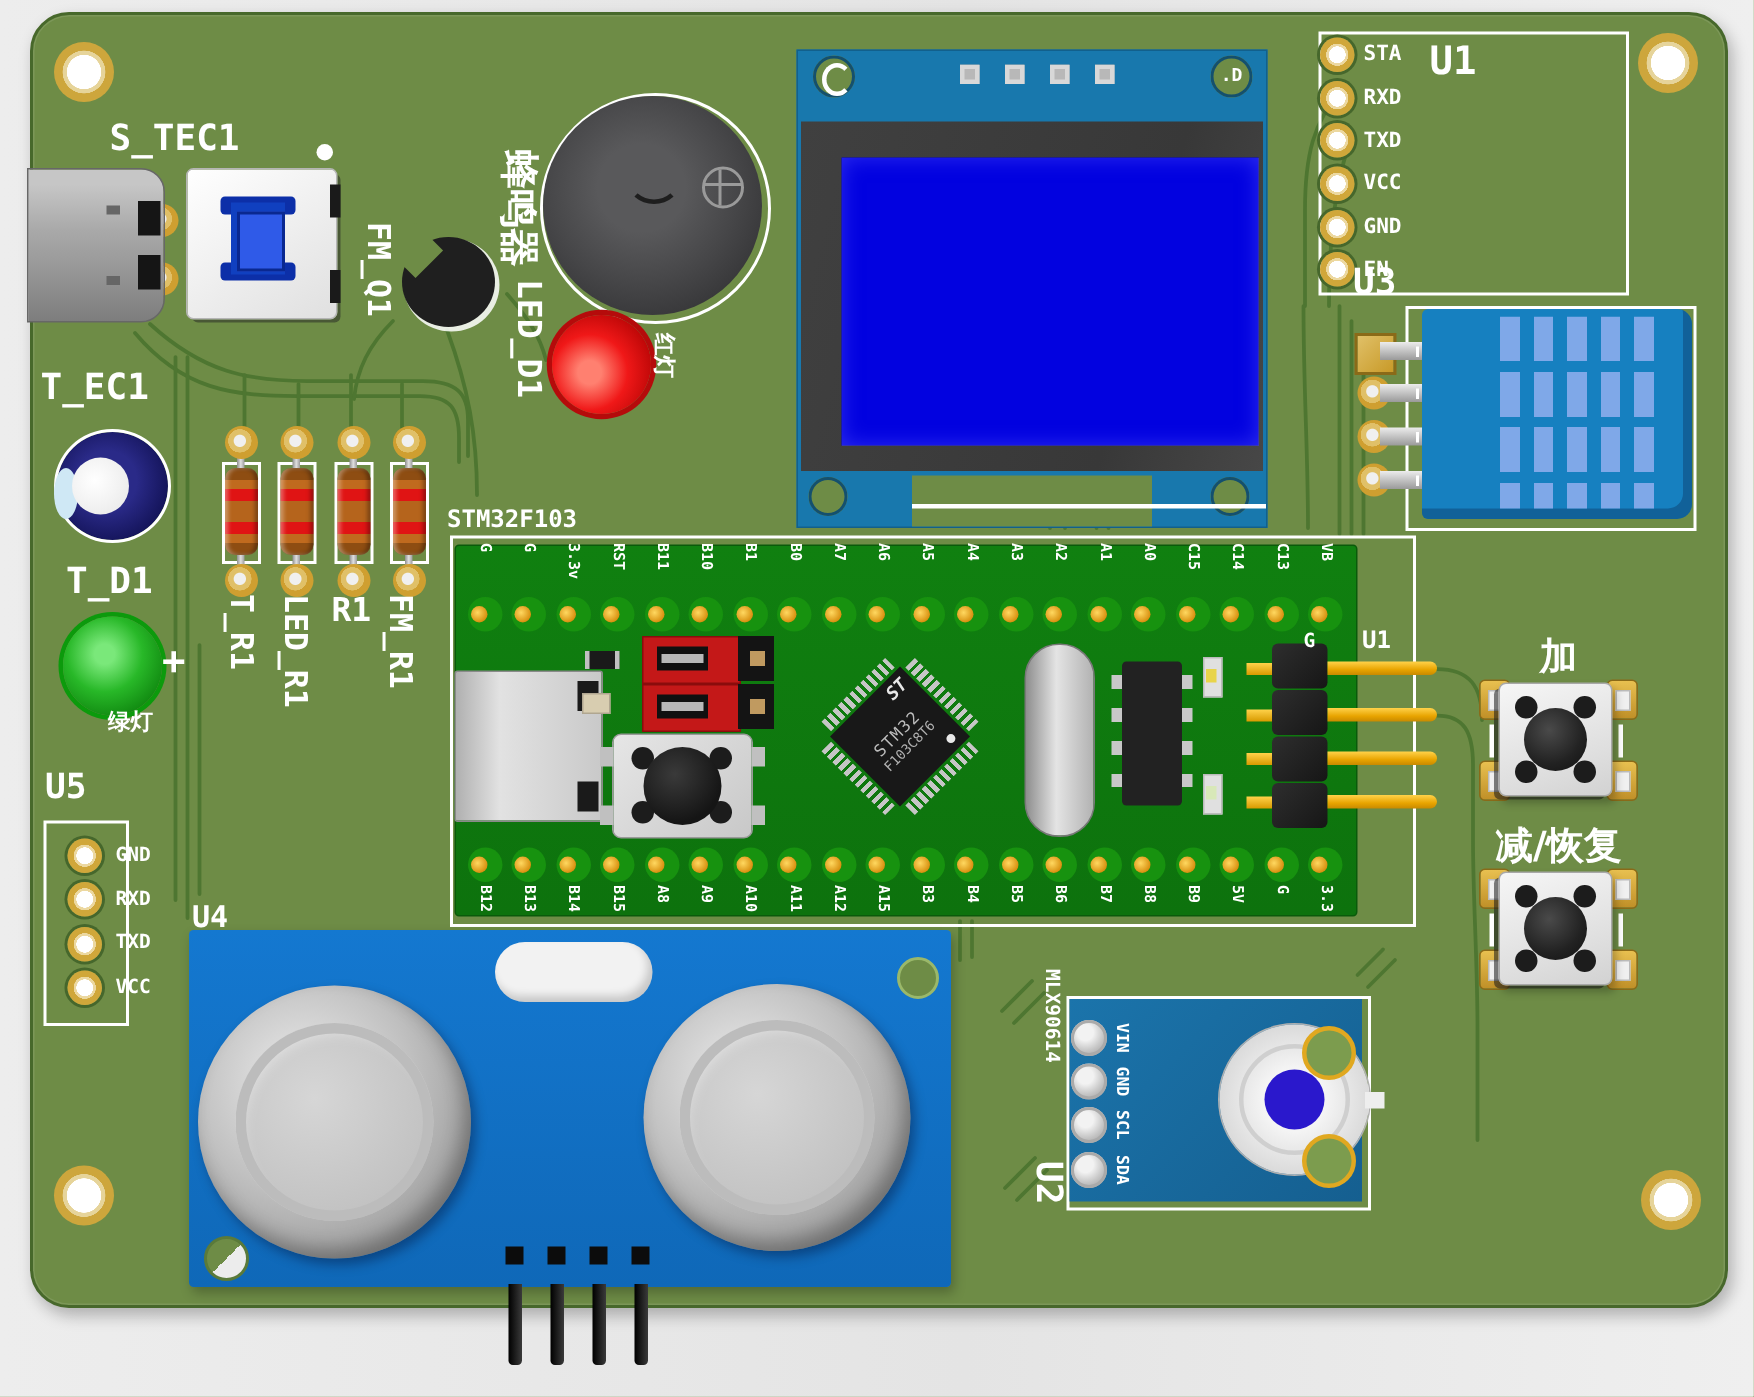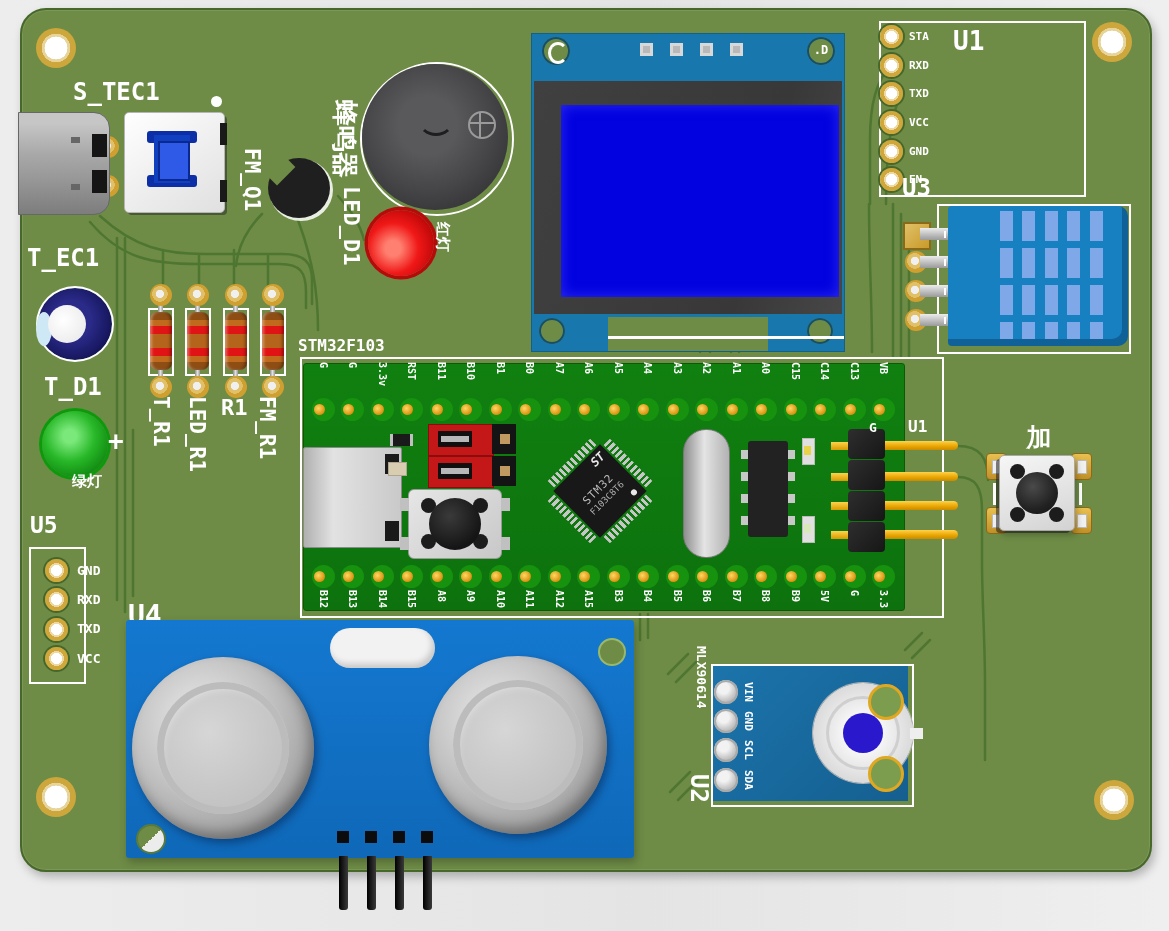--- a/index.html
+++ b/index.html
@@ -19,21 +19,21 @@
   .pill{left:303px;top:363px;width:600px;height:246px;background:linear-gradient(180deg,#108010,#0d720d);border:1px solid #0a5a0a;border-radius:3px;}
   .pin-row{display:flex;justify-content:space-between;width:583px;}
   .pin-cell{width:22px;display:flex;flex-direction:column;align-items:center;flex:none;}
   .pin-lbl{height:36px;font-size:10px;color:#fff;font-weight:bold;overflow:visible;}
   .pill-pad{width:23px;height:23px;border-radius:50%;background:#17920f;position:relative;flex:none;}
   .pill-pad::after{content:"";position:absolute;left:2px;top:6px;width:11px;height:11px;border-radius:50%;background:radial-gradient(circle at 40% 40%,#ffd860,#d89010 70%,#8a5a08);}
   .qfp{left:567px;top:458px;width:66px;height:66px;background:#181818;transform:rotate(-45deg);}
   .qfp .pins-h{position:absolute;left:3px;right:3px;height:9px;background:repeating-linear-gradient(90deg,#c6c6c6 0 3px,rgba(0,0,0,0) 3px 5.2px);}
   .qfp .pins-v{position:absolute;top:3px;bottom:3px;width:9px;background:repeating-linear-gradient(180deg,#c6c6c6 0 3px,rgba(0,0,0,0) 3px 5.2px);}
   .u1row{display:flex;align-items:center;gap:6px;height:28.7px;}
-  .u1lbl{font-size:11px;color:#fff;font-weight:bold;}
+  .u1lbl{font-size:14px;color:#fff;font-weight:bold;}
   .u2row{display:flex;align-items:center;gap:4px;height:29.3px;}
   .u2pin{width:24px;height:24px;border-radius:50%;flex:none;background:radial-gradient(circle at 40% 35%,#f2f2f2 0 25%,#c8c8c8 55%,#8e8e8e 100%);box-shadow:inset 0 0 0 2px #aaa;}
   .resistor{position:relative;width:26px;height:114px;flex:none;}
   .r-outline{position:absolute;left:0;top:24px;width:22px;height:64px;border:2px solid #fff;}
   .r-lead{position:absolute;left:10px;top:8px;width:5px;height:98px;background:linear-gradient(90deg,#8e8e8e,#e0e0e0,#9a9a9a);}
   .r-body{position:absolute;left:2px;top:28px;width:22px;height:58px;border-radius:7px;background:linear-gradient(180deg,#8e4d12 0 8px,#c06a1e 8px 14px,#e01414 14px 22px,#b5641c 22px 36px,#e01414 36px 44px,#c06a1e 44px 50px,#8e4d12 50px 58px);box-shadow:inset 2px 0 3px rgba(255,255,255,.35), inset -2px 0 3px rgba(0,0,0,.35);}
   .r-pt{position:absolute;left:2px;top:0;}
   .r-pb{position:absolute;left:2px;top:92px;}
   .tact-col{left:978px;top:421px;width:122px;display:flex;flex-direction:column;gap:14px;}
   .tact-group{position:relative;width:122px;height:112px;}
@@ -559,21 +559,21 @@
         <span class="pth"></span>
         <span class="silk" style="font-size:13px;">TXD</span>
       </div>
 
       <div style="display:flex;align-items:center;gap:9px;height:29.3px;">
         <span class="pth"></span>
         <span class="silk" style="font-size:13px;">VCC</span>
       </div>
     </div>
 
-  <div class="abs silk" style="left:128px;top:601px;font-size:28px;">U4</div>
+  <div class="abs silk" style="left:128px;top:601px;font-size:20px;">U4</div>
   <div class="abs" style="left:126px;top:620px;width:508px;height:238px;background:linear-gradient(180deg,#1478d0,#0f68b8);border-radius:3px;box-shadow:2px 4px 8px rgba(0,0,0,.25);">
     <span style="position:absolute;left:204px;top:8px;width:105px;height:40px;background:#f2f2f2;border-radius:20px;box-shadow:inset -3px -4px 6px rgba(0,0,0,.18);"></span>
     <span style="position:absolute;left:472px;top:18px;width:24px;height:24px;border-radius:50%;background:#6e8c46;border:2px solid #9ab86a;"></span>
     <span style="position:absolute;left:10px;top:204px;width:26px;height:26px;border-radius:50%;background:linear-gradient(135deg,#6e8c46 0 50%,#ececec 50%);border:2px solid #5a7a3a;"></span>
     <span style="position:absolute;left:6px;top:37px;width:182px;height:182px;border-radius:50%;background:radial-gradient(circle at 38% 35%,#dadada 0 18%,#c0c0c0 45%,#9e9e9e 75%,#828282);box-shadow:inset -5px -7px 12px rgba(0,0,0,.28),3px 4px 8px rgba(0,0,30,.35);"></span>
     <span style="position:absolute;left:31px;top:62px;width:132px;height:132px;border-radius:50%;background:radial-gradient(circle at 40% 38%,#d6d6d6,#c2c2c2 70%,#a6a6a6);box-shadow:inset 0 0 0 7px #bcbcbc,inset 4px 6px 10px rgba(255,255,255,.5);"></span>
     <span style="position:absolute;left:303px;top:36px;width:178px;height:178px;border-radius:50%;background:radial-gradient(circle at 38% 35%,#dadada 0 18%,#c0c0c0 45%,#9e9e9e 75%,#828282);box-shadow:inset -5px -7px 12px rgba(0,0,0,.28),3px 4px 8px rgba(0,0,30,.35);"></span>
     <span style="position:absolute;left:327px;top:60px;width:130px;height:130px;border-radius:50%;background:radial-gradient(circle at 40% 38%,#d6d6d6,#c2c2c2 70%,#a6a6a6);box-shadow:inset 0 0 0 7px #bcbcbc,inset 4px 6px 10px rgba(255,255,255,.5);"></span>
     <span style="position:absolute;left:211px;top:211px;width:12px;height:12px;background:#0c0c0c;"></span>
     <span style="position:absolute;left:239px;top:211px;width:12px;height:12px;background:#0c0c0c;"></span>
@@ -633,15 +633,31 @@
         <span class="t-mark" style="left:101px;"></span>
         <div class="t-body">
           <span class="t-dot" style="left:10px;top:8px;"></span>
           <span class="t-dot" style="left:49px;top:8px;"></span>
           <span class="t-dot" style="left:10px;top:51px;"></span>
           <span class="t-dot" style="left:49px;top:51px;"></span>
           <span class="t-center"></span>
         </div>
       </div>
 
+      <div class="tact-group">
+        <div class="t-lbl">减/恢复</div>
+        <span class="t-pad" style="left:8px;top:32px;"></span>
+        <span class="t-pad" style="left:8px;top:86px;"></span>
+        <span class="t-pad" style="left:93px;top:32px;"></span>
+        <span class="t-pad" style="left:93px;top:86px;"></span>
+        <span class="t-mark" style="left:15px;"></span>
+        <span class="t-mark" style="left:101px;"></span>
+        <div class="t-body">
+          <span class="t-dot" style="left:10px;top:8px;"></span>
+          <span class="t-dot" style="left:49px;top:8px;"></span>
+          <span class="t-dot" style="left:10px;top:51px;"></span>
+          <span class="t-dot" style="left:49px;top:51px;"></span>
+          <span class="t-center"></span>
+        </div>
+      </div>
     </div>
 
 </div>
 
 </body></html>

